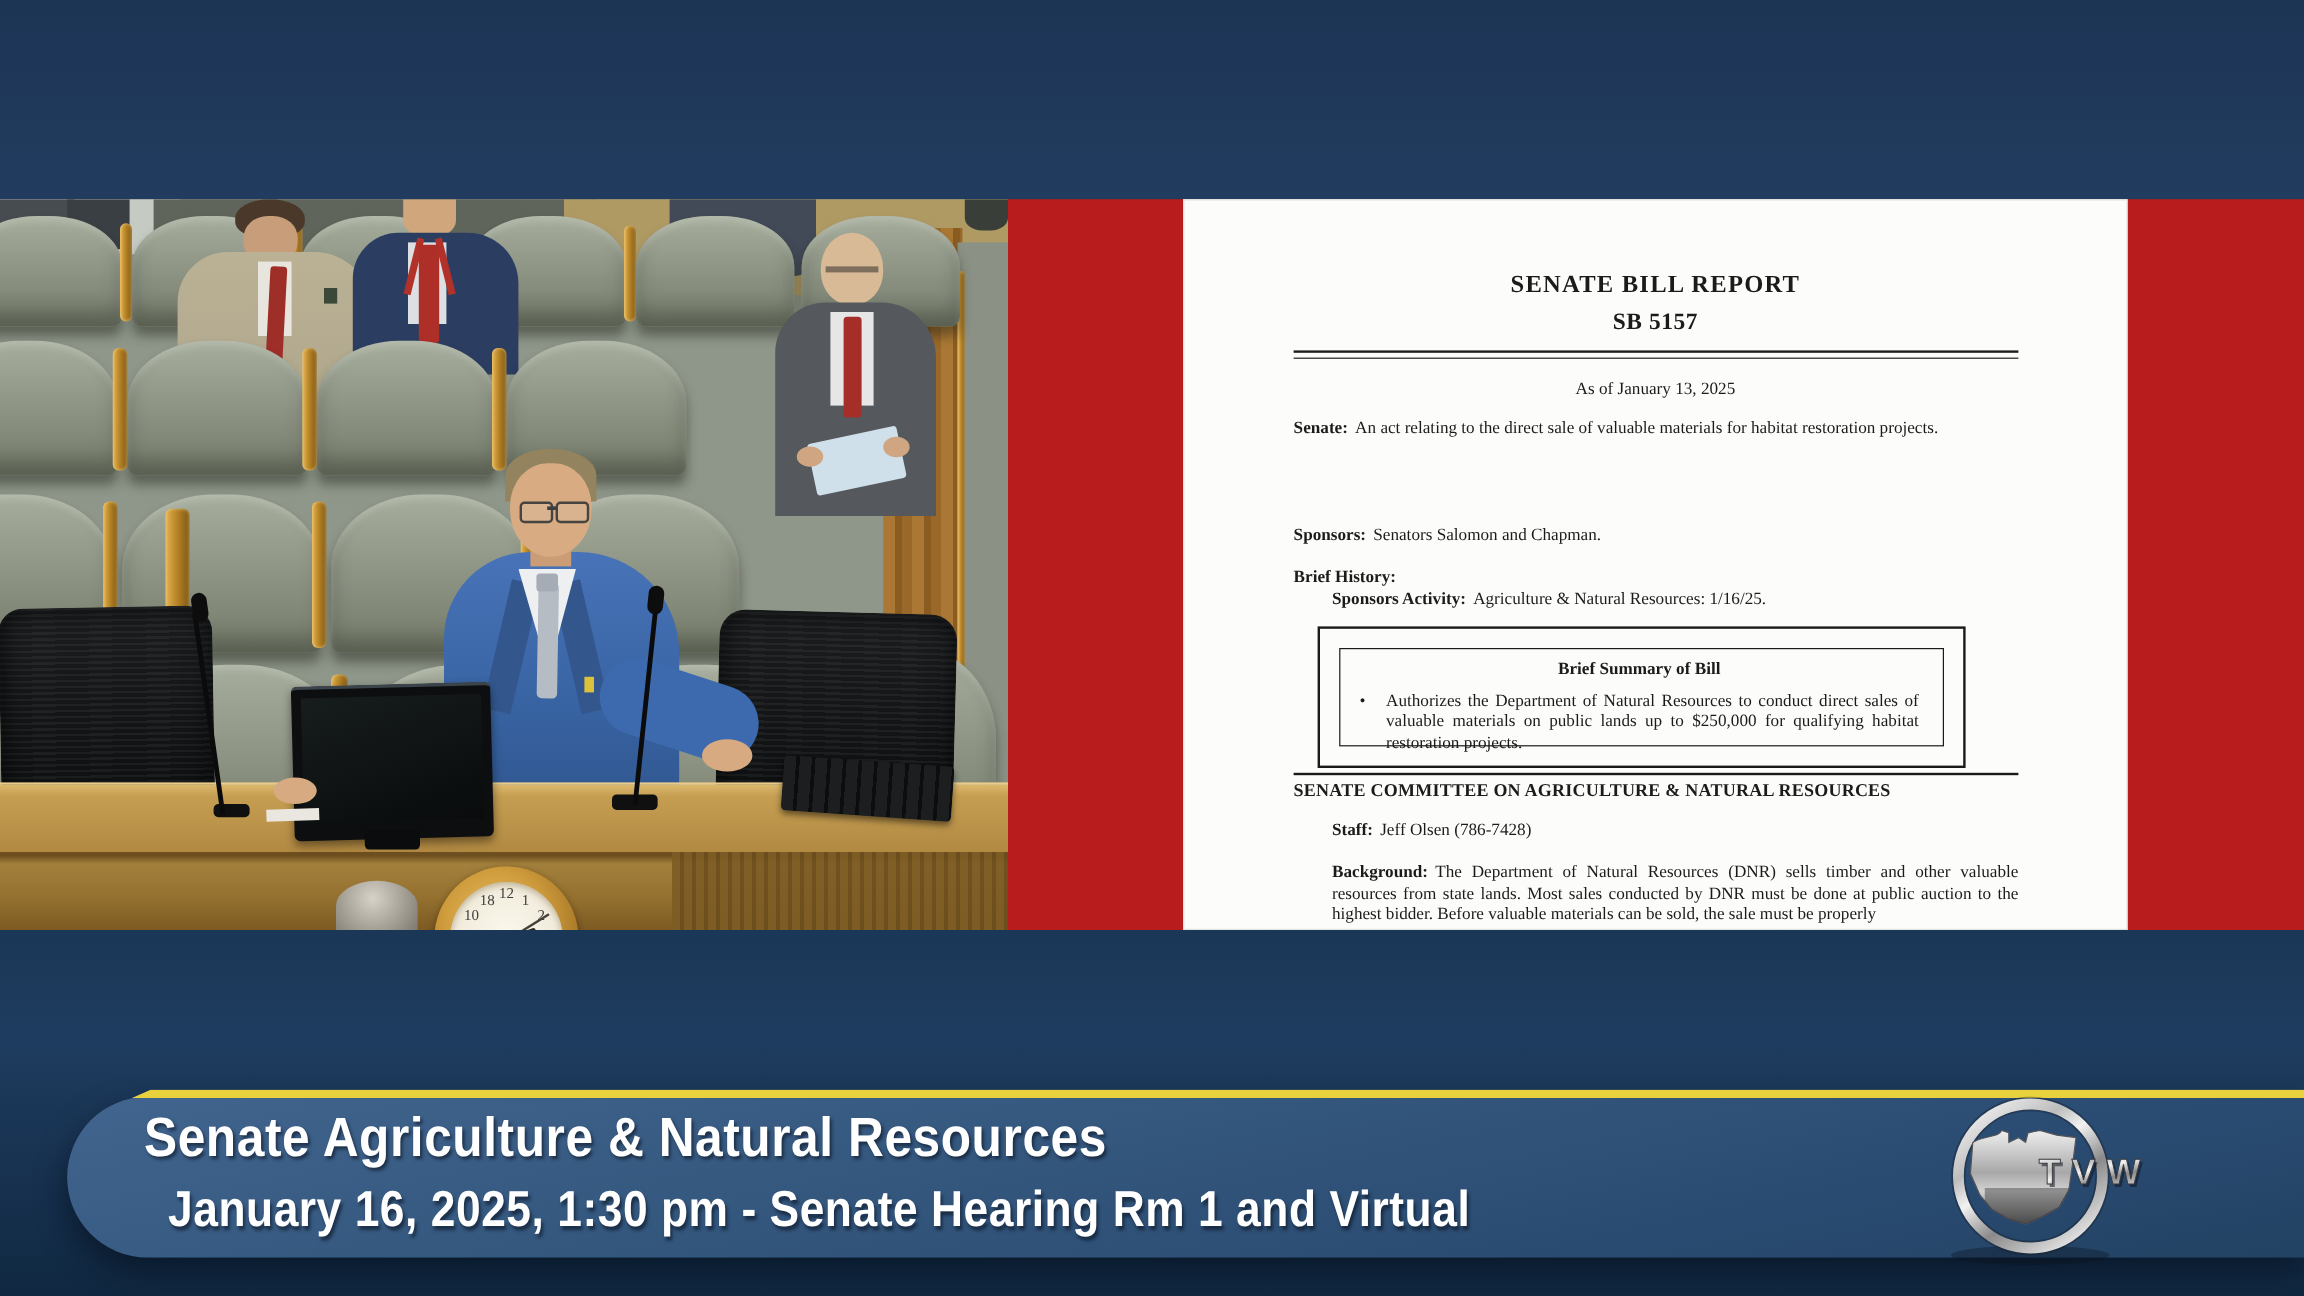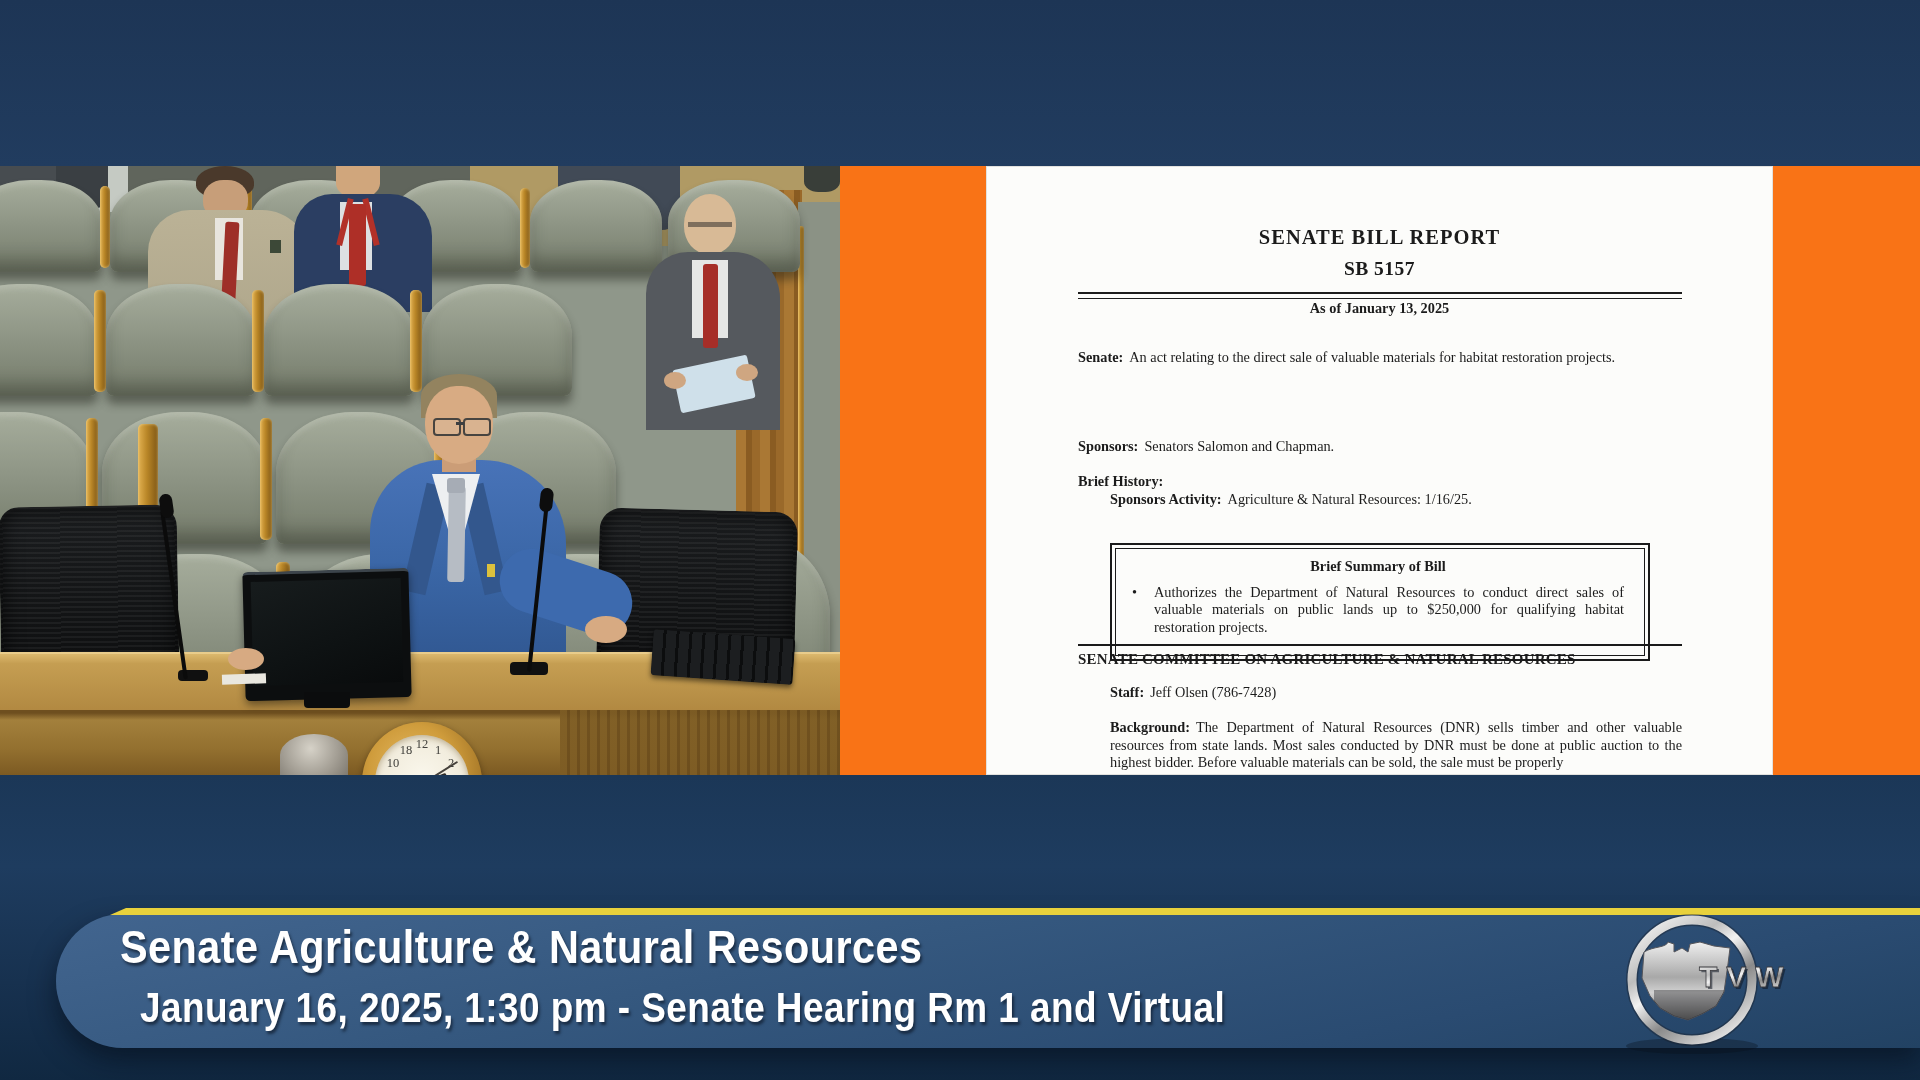--- a/index.html
+++ b/index.html
@@ -24,35 +24,35 @@
     transform:scaleX(.9);transform-origin:left center;letter-spacing:.5px;
     text-shadow:2px 3px 3px rgba(8,16,30,.6);white-space:nowrap;}
   .banner-subtitle{left:140px;top:984px;font-size:42px;font-weight:bold;color:#fff;
     transform:scaleX(.88);transform-origin:left center;letter-spacing:.5px;
     text-shadow:2px 3px 3px rgba(8,16,30,.6);white-space:nowrap;}
   .timestamp-box{left:1560px;top:872px;width:360px;height:40px;background:#000;
     border-radius:0 0 0 34px;color:#fff;font-weight:bold;font-size:27px;
     line-height:40px;text-align:center;letter-spacing:.5px;white-space:nowrap;}
 
   
-  .video-right{left:840px;top:166px;width:1080px;height:609px;background:#f97316;}
+  .video-right{left:840px;top:166px;width:1080px;height:609px;background:#b91c1c;}
   .doc{position:absolute;left:146px;top:0;width:787px;height:609px;background:#fcfcfa;
        color:#1b1b1b;font-family:"Liberation Serif",serif;overflow:hidden;
        box-shadow:inset 0 0 0 1px #e2e2df;}
   .doc .dp{position:absolute;left:92px;width:604px;font-size:14.3px;line-height:17.6px;}
   .doc .ind{left:124px;width:572px;}
   .doc .hang{padding-left:32px;text-indent:-32px;}
   .doc .just{text-align:justify;}
   .doc .lbl{font-weight:bold;margin-right:6px;}
   .doc-title{position:absolute;left:0;width:787px;text-align:center;font-weight:bold;}
   .rule-dbl{position:absolute;left:92px;width:604px;height:4px;
             border-top:2px solid #1c1c1c;border-bottom:1px solid #1c1c1c;}
   .rule-sgl{position:absolute;left:92px;width:604px;height:2px;background:#1a1a1a;}
-  .sbox{position:absolute;left:124px;top:356px;width:540px;height:118px;
-        border:2px solid #1a1a1a;padding:3px;box-sizing:border-box;margin-top:21px;}
+  .sbox{position:absolute;left:112px;top:356px;width:540px;height:118px;
+        border:2px solid #1a1a1a;padding:16px;box-sizing:border-box;}
   .sbox-inner{border:1px solid #1a1a1a;width:100%;height:100%;box-sizing:border-box;
         padding:9px 20px 0 16px;}
   .sbox-title{text-align:center;font-weight:bold;font-size:14.3px;}
   .sbox-bullet{display:flex;margin-top:9px;font-size:14.3px;line-height:17.4px;}
   .sbox-bullet .b{width:22px;flex:none;}
   .committee-heading{position:absolute;left:92px;font-weight:bold;font-size:15px;
         letter-spacing:.2px;white-space:nowrap;}
 
   
   .video-left{left:0;top:166px;width:840px;height:609px;background:#8f978a;overflow:hidden;}
@@ -211,21 +211,21 @@
     </div>
 
     <div class="abs" style="left:280px;top:568px;width:68px;height:42px;border-radius:50% 50% 0 0;background:radial-gradient(circle at 45% 35%,#d6d2c8 0%,#a29d93 60%,#7d786f 100%);"></div>
   </div>
 
   <div class="abs video-right">
     <div class="doc">
       <div class="doc-title" style="top:60px;font-size:20.5px;letter-spacing:1px;">SENATE BILL REPORT</div>
       <div class="doc-title" style="top:92px;font-size:19.5px;letter-spacing:.5px;">SB 5157</div>
       <div class="rule-dbl" style="top:126px;"></div>
-      <div class="doc-title" style="top:134px;font-size:14.3px;font-weight:bold;">As of January 13, 2025</div>
+      <div class="doc-title" style="top:150px;font-size:14.3px;font-weight:normal;">As of January 13, 2025</div>
 
       <p class="dp" style="top:183px;margin:0;white-space:nowrap;">
         <span class="lbl">Senate:</span><span>An act relating to the direct sale of valuable materials for habitat restoration projects.</span>
       </p>
       <p class="dp" style="top:272px;margin:0;">
         <span class="lbl">Sponsors:</span><span>Senators Salomon and Chapman.</span>
       </p>
       <p class="dp" style="top:307px;margin:0;">
         <span class="lbl">Brief History:</span>
       </p>

